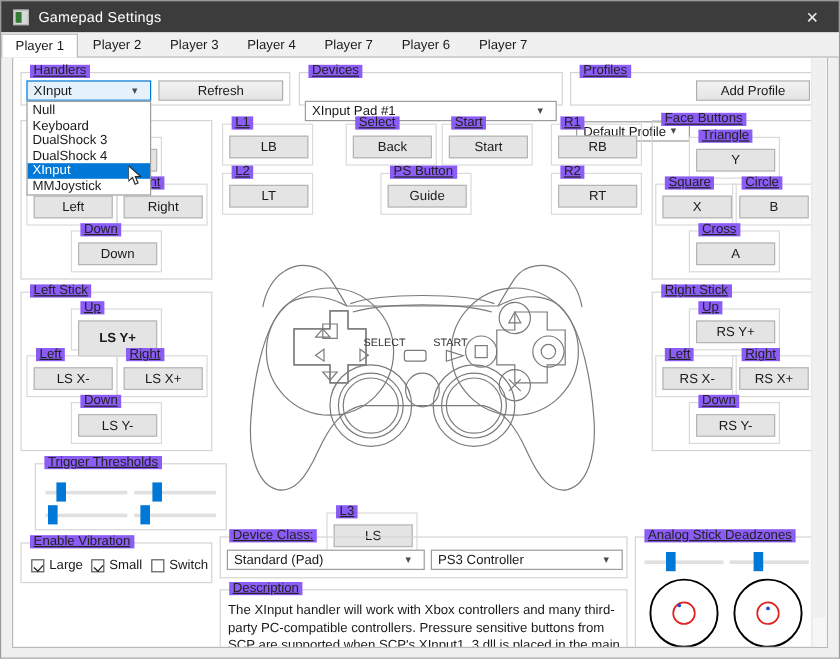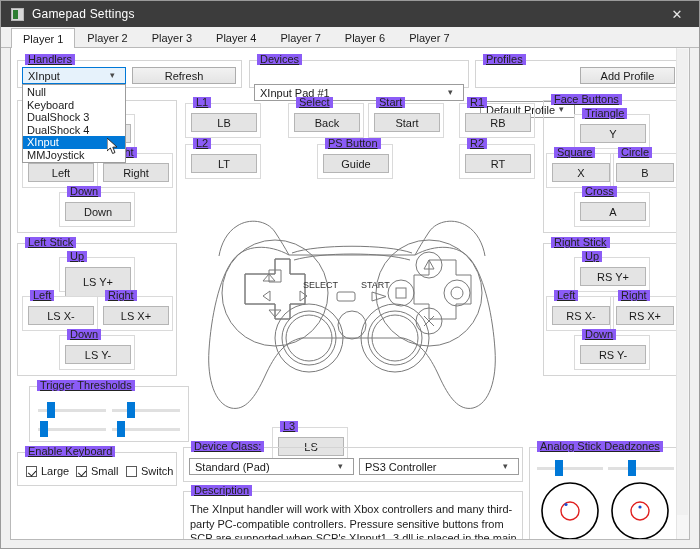--- a/index.html
+++ b/index.html
@@ -30,21 +30,21 @@
   .titlebar .title { font-size:12px; letter-spacing:.2px; }
   .titlebar .spacer { flex:1; }
   .titlebar .close-btn {
     width:44px; height:26px; display:flex; align-items:center; justify-content:center;
     font-size:13px; color:#e8e8e8;
   }
 
   
   .tabstrip {
     flex:0 0 21px; height:21px; display:flex; align-items:flex-end;
-    padding-left:10px; background:#f0f0f0; border-bottom:1px solid #b9b9b9; position:relative; z-index:3;
+    background:#f0f0f0; border-bottom:1px solid #b9b9b9; position:relative; z-index:3;
   }
   .tab {
     height:19px; padding:0 11px; display:flex; align-items:center;
     font-size:11px; color:#1a1a1a; border:1px solid transparent; border-bottom:none;
     background:transparent;
   }
   .tab.active { background:#ffffff; border-color:#b9b9b9; margin-bottom:-1px; height:20px; }
 
   
   .content {
@@ -221,21 +221,21 @@
         <div class="btn mapbtn" style="position:absolute; left:5px; top:9px; width:66px; height:19px;">
           <span>Down</span>
         </div>
       </div>
     </div>
 
     <div class="gb" style="left:6px; top:195px; width:160px; height:133px;">
       <div class="gb-title">Left Stick</div>
       <div class="gb sub" style="left:41px; top:13px; width:76px; height:35px;">
         <div class="gb-title">Up</div>
-        <div class="btn mapbtn" style="position:absolute; left:5px; top:9px; width:66px; height:30px;">
+        <div class="btn mapbtn" style="position:absolute; left:5px; top:9px; width:66px; height:30px;font-weight:bold;">
           <span>LS Y+</span>
         </div>
       </div>
       <div class="gb sub" style="left:4px; top:52px; width:76px; height:35px;">
         <div class="gb-title">Left</div>
         <div class="btn mapbtn" style="position:absolute; left:5px; top:9px; width:66px; height:19px;">
           <span>LS X-</span>
         </div>
       </div>
       <div class="gb sub" style="left:79px; top:52px; width:76px; height:35px;">
@@ -266,21 +266,21 @@
         <div class="rail"></div>
         <div class="thumb" style="left:3%;"></div>
       </div>
       <div class="slider" style="left:82px; top:33px; width:68px; height:18px;">
         <div class="rail"></div>
         <div class="thumb" style="left:7%;"></div>
       </div>
     </div>
 
     <div class="gb" style="left:6px; top:404px; width:160px; height:34px;">
-      <div class="gb-title">Enable Keyboard</div>
+      <div class="gb-title">Enable Vibration</div>
       <div class="cbrow" style="left:8px; top:12px;">
         <span class="cbox checked"></span>
         <span>Large</span>
       </div>
       <div class="cbrow" style="left:58px; top:12px;">
         <span class="cbox checked"></span>
         <span>Small</span>
       </div>
       <div class="cbrow" style="left:108px; top:12px;">
         <span class="cbox"></span>

